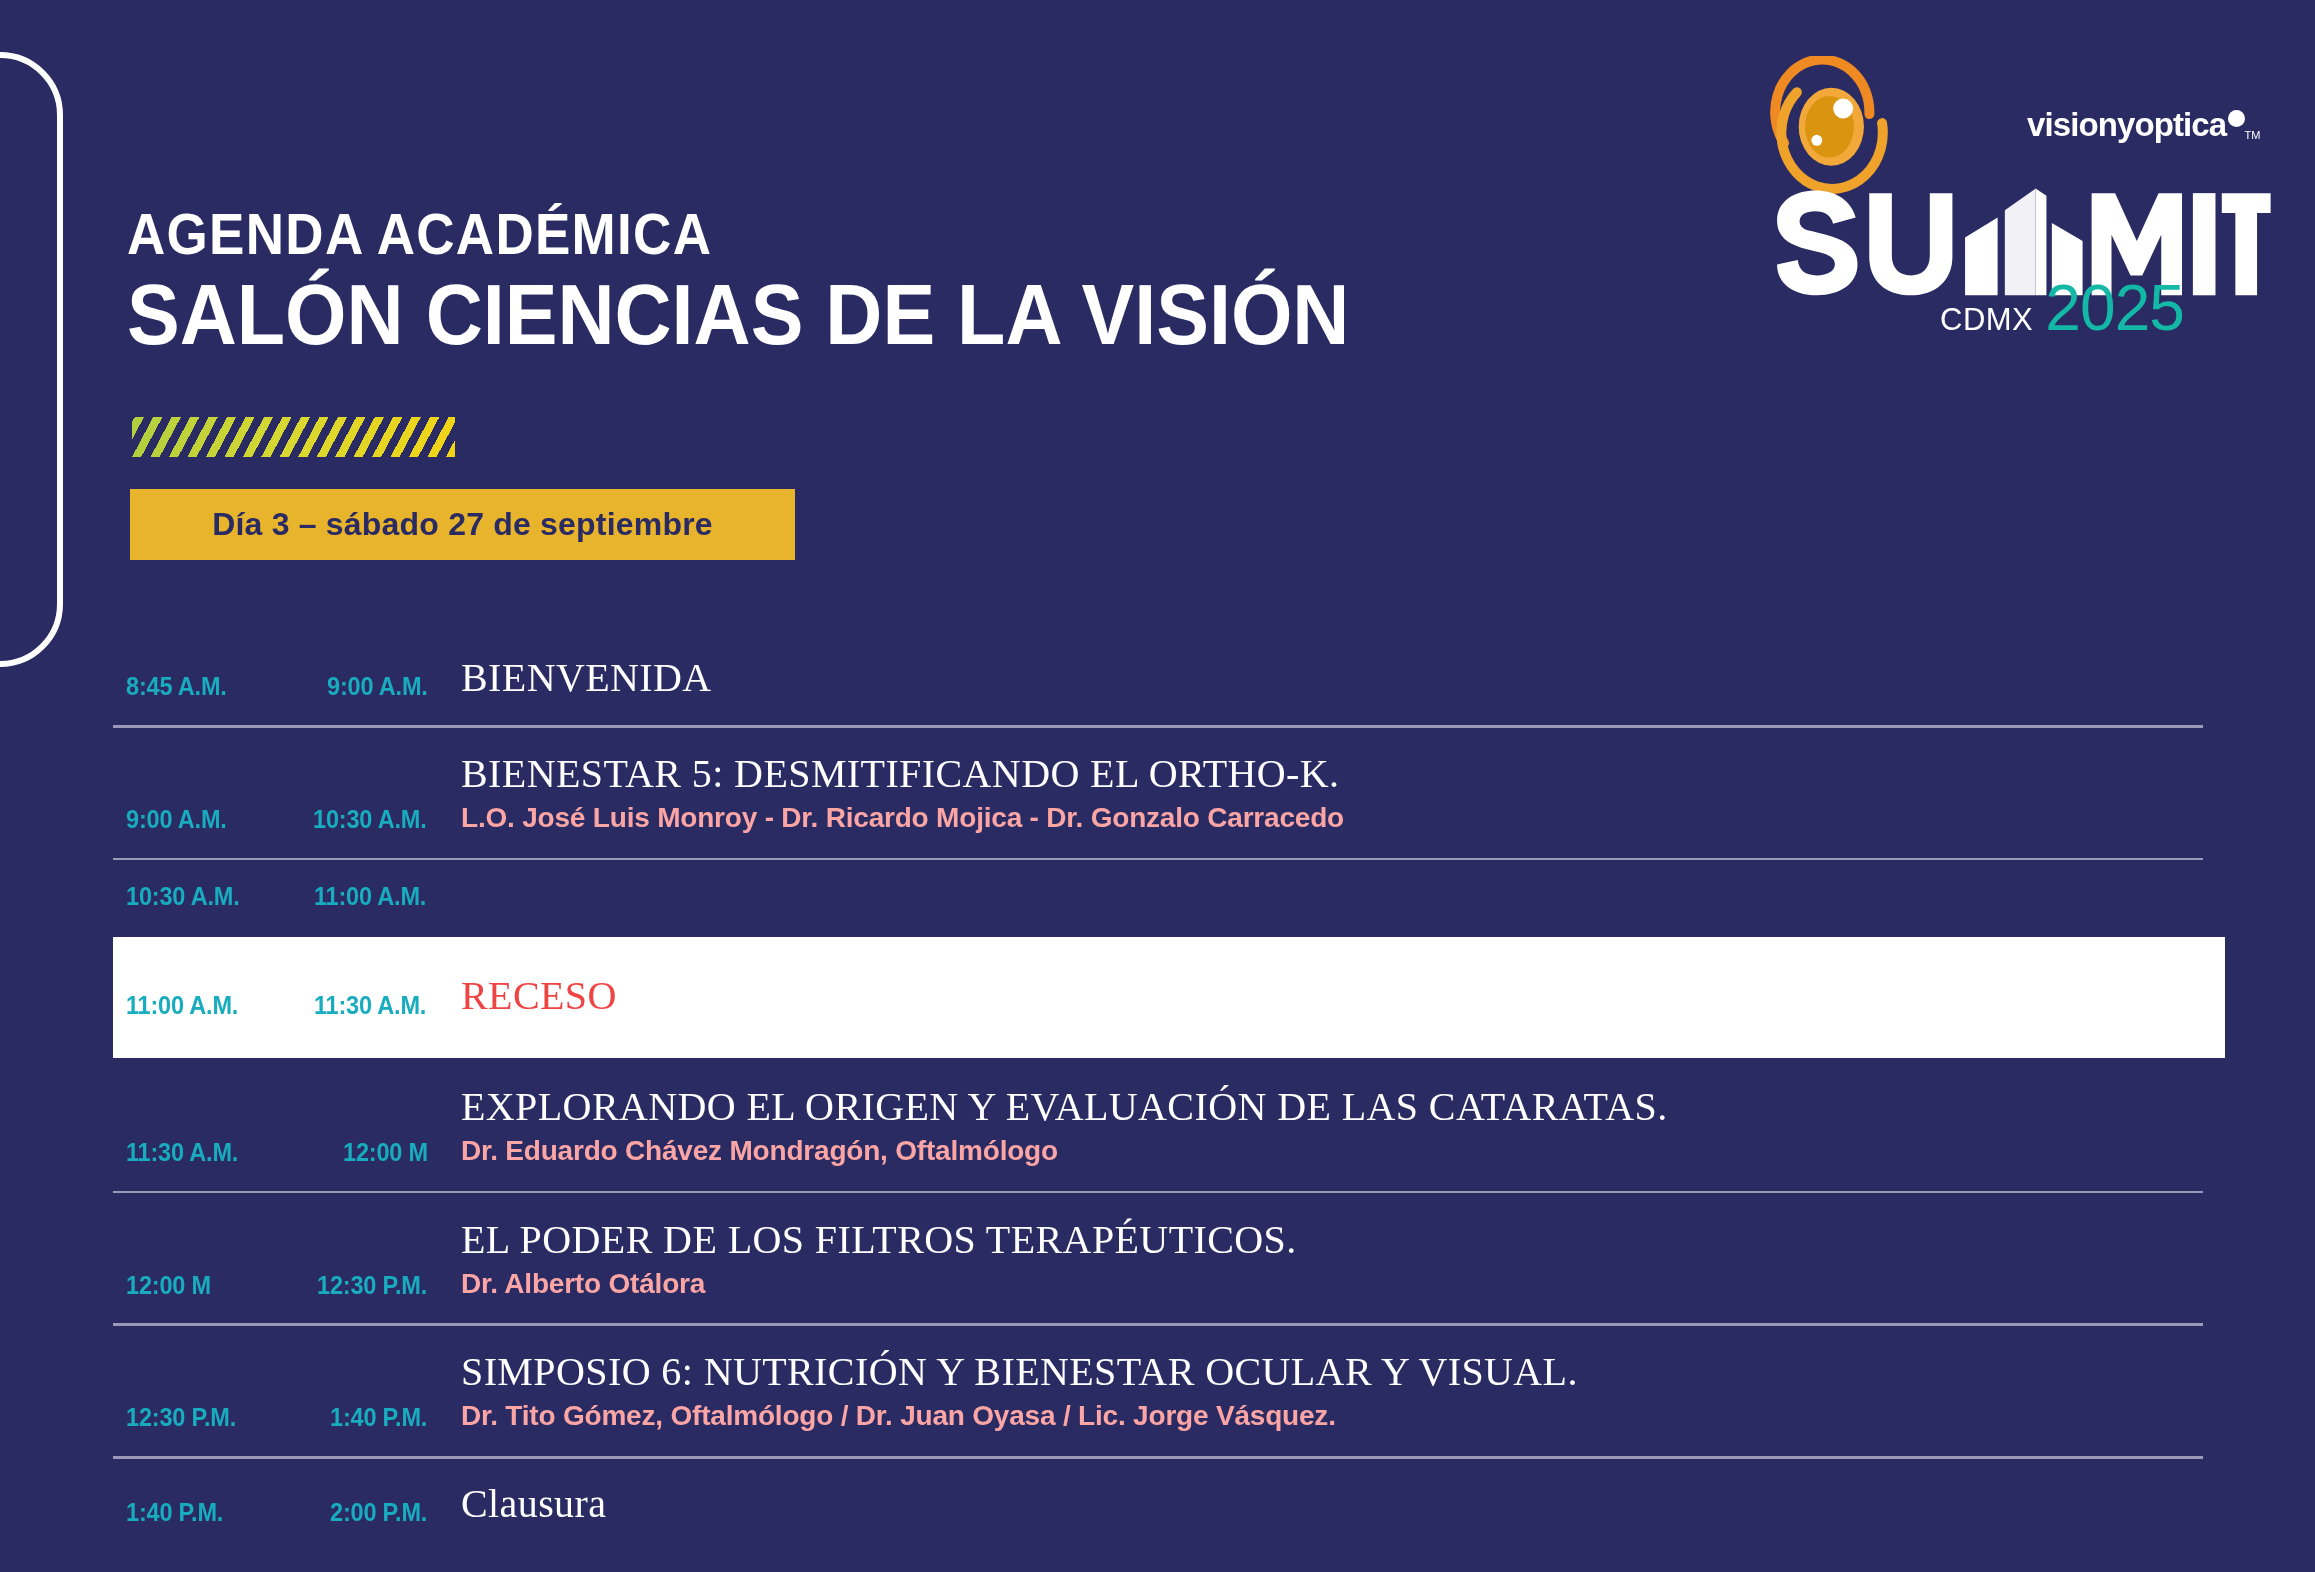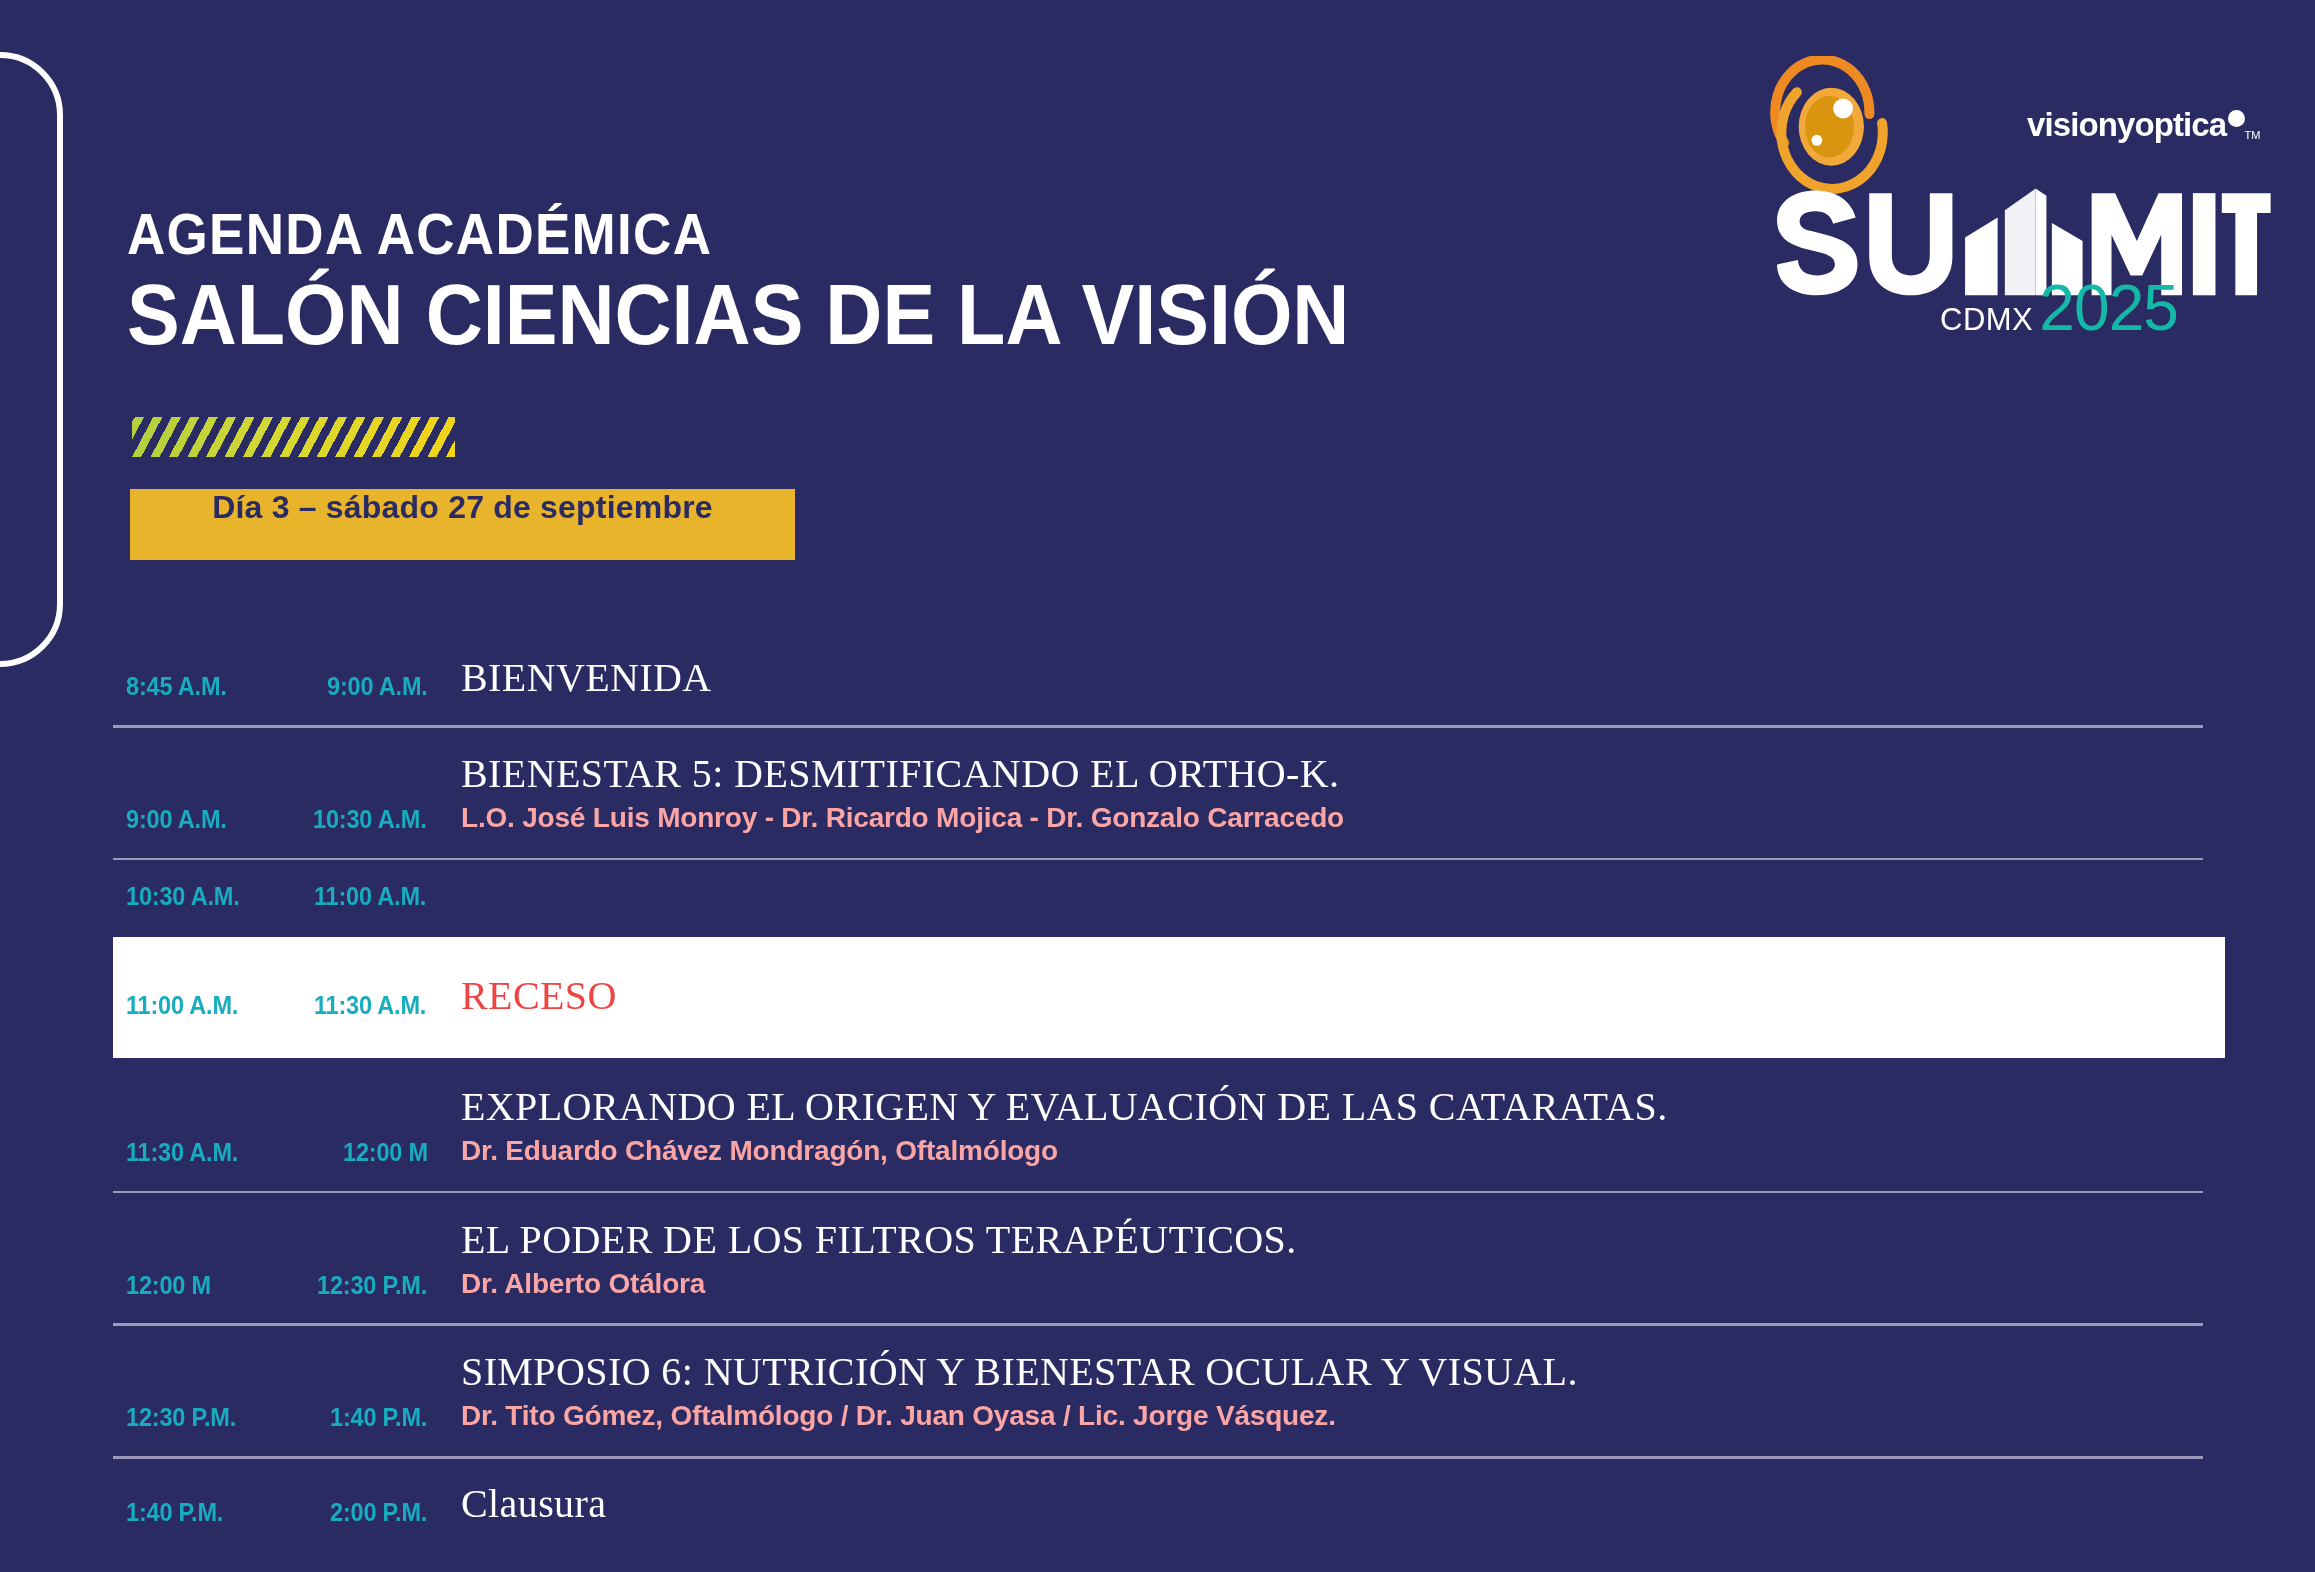--- a/index.html
+++ b/index.html
@@ -83,20 +83,21 @@
 
   
   .day-badge {
     position: absolute;
     left: 130px;
     top: 489px;
     width: 665px;
     height: 71px;
     background: #e8b42c;
     display: flex;
+    align-items: center;
     justify-content: center;
   }
   .day-badge span {
     font-family: "Liberation Sans", sans-serif;
     font-weight: 700;
     font-size: 32px;
     color: #2a2b63;
     letter-spacing: 0.2px;
     white-space: nowrap;
   }
@@ -152,21 +153,21 @@
     color: #ffffff;
     align-self: flex-end;
     margin-left: -2.7px;
   }
   .logo-cdmx {
     position: absolute;
     left: 183px;
     top: 224px;
     display: flex;
     align-items: baseline;
-    gap: 6px;
+    gap: 12px;
     justify-content: flex-end;
   }
   .logo-cdmx .cdmx {
     font-family: "Liberation Sans", sans-serif;
     font-size: 31px;
     font-weight: 400;
     color: #ffffff;
     letter-spacing: 0.5px;
   }
   .logo-cdmx .year {

